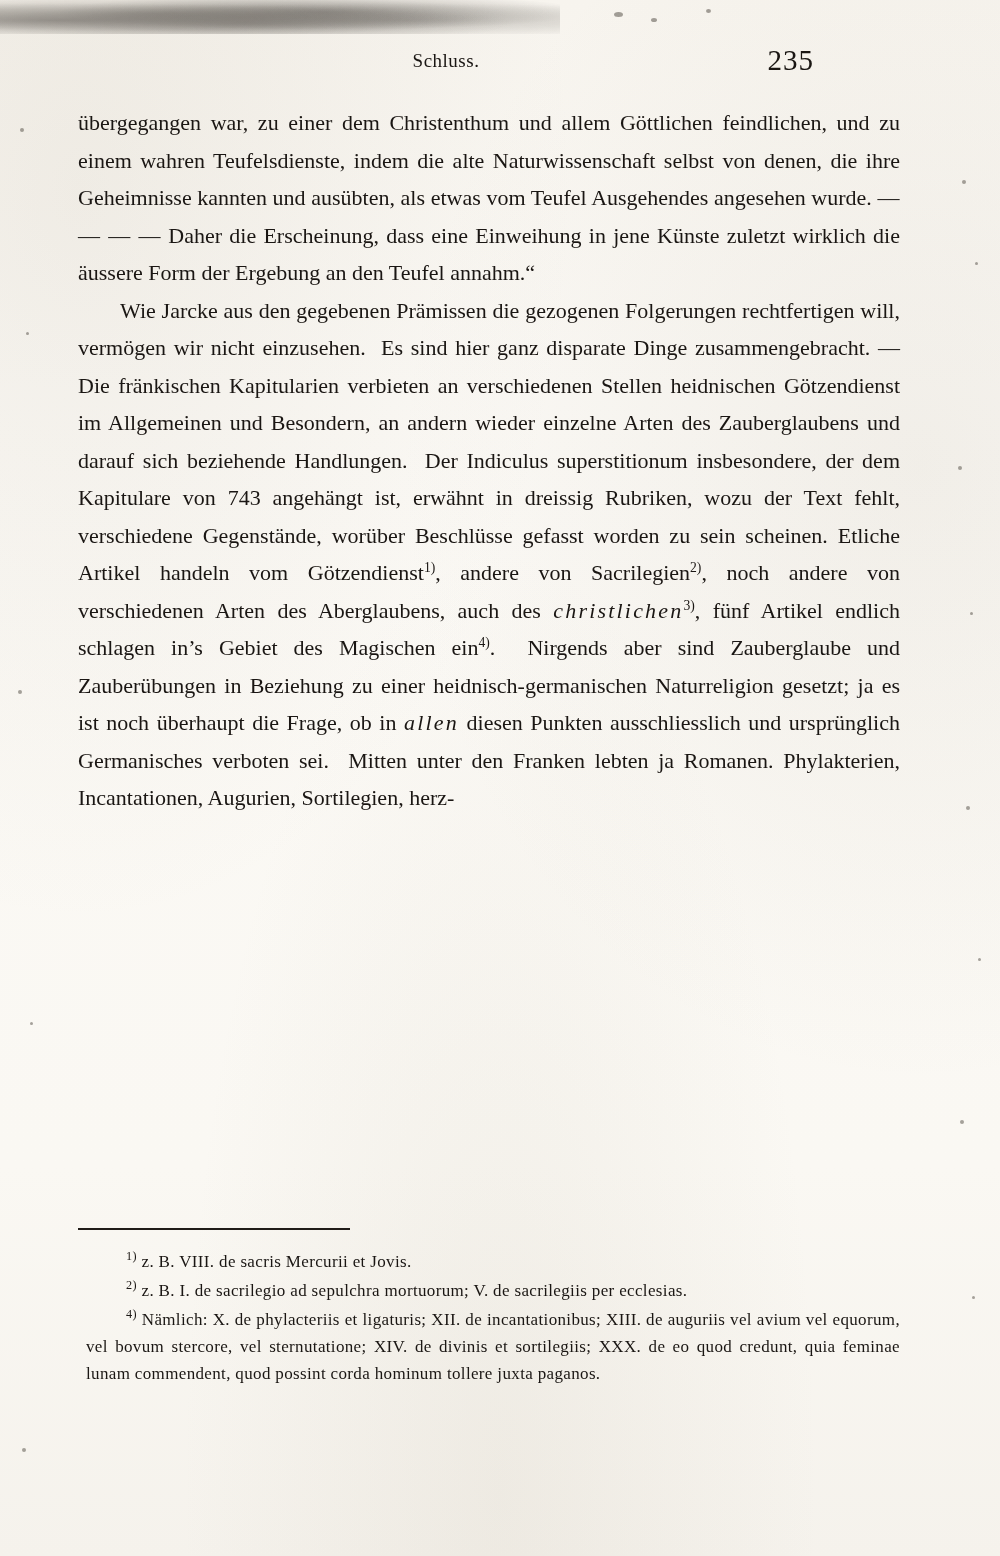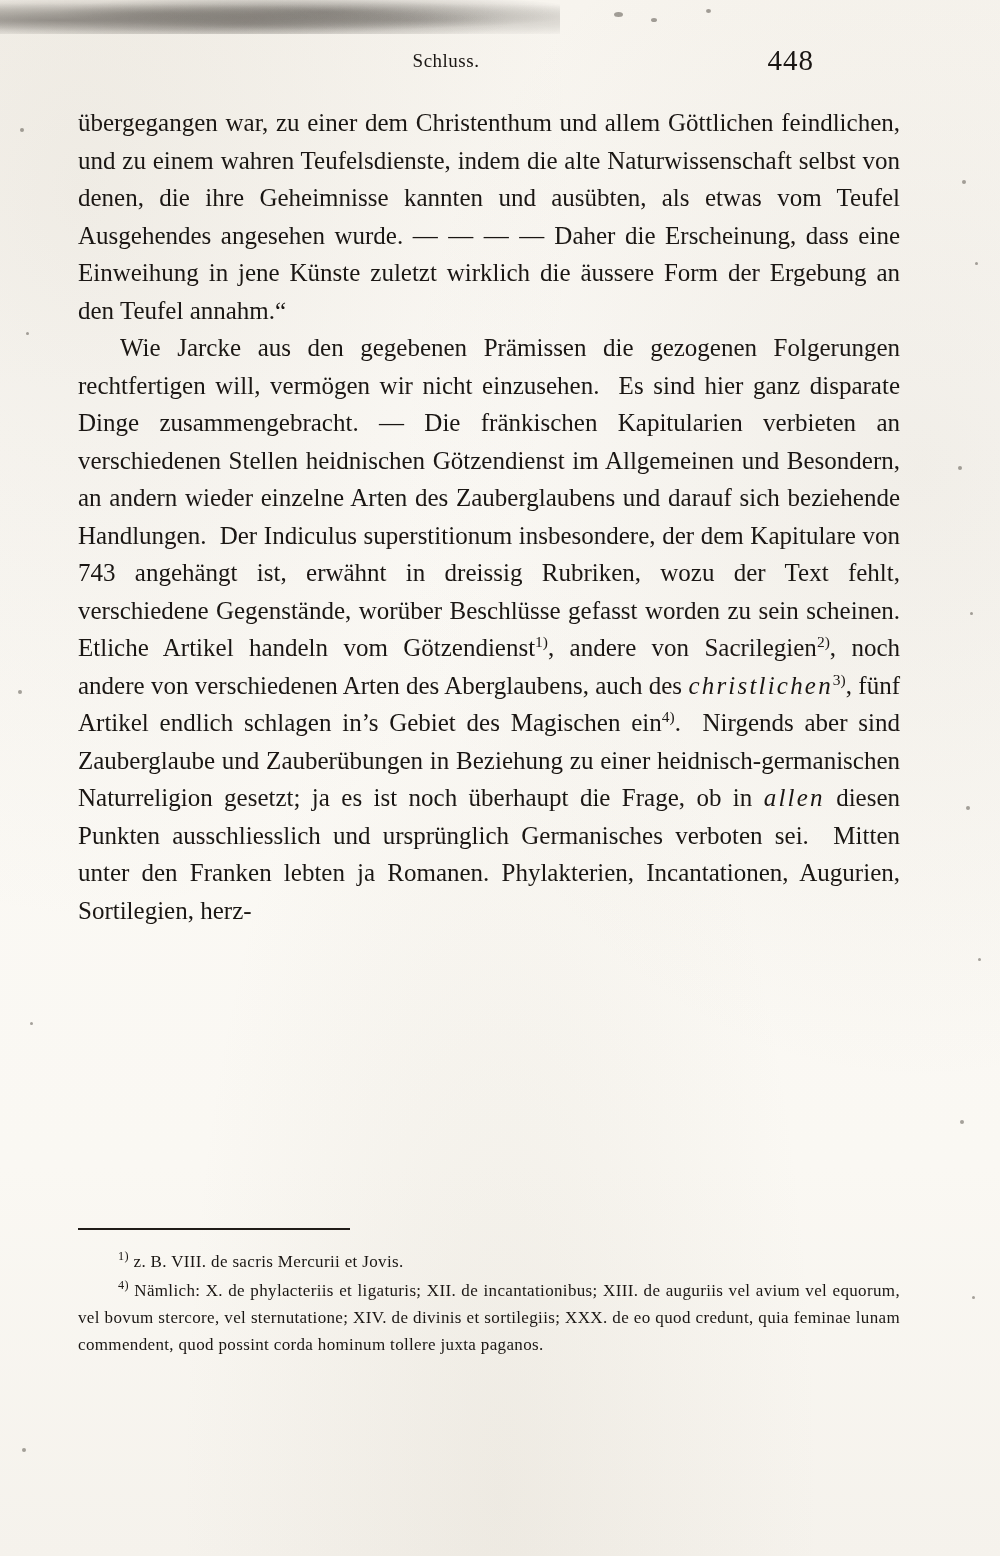--- a/index.html
+++ b/index.html
@@ -77,21 +77,21 @@
     top: -6px;
     font-size: 29px;
     letter-spacing: 1px;
   }
 
   .body-text {
     position: absolute;
     top: 104px;
     left: 78px;
     width: 822px;
-    font-size: 25px;
+    font-size: 22px;
     line-height: 37.5px;
     text-align: justify;
     text-justify: inter-word;
   }
   .body-text p {
     margin: 0;
   }
   .body-text p.indent {
     text-indent: 42px;
   }
@@ -121,21 +121,21 @@
     position: absolute;
     left: 78px;
     top: 1248px;
     width: 822px;
     font-size: 17px;
     line-height: 27px;
     text-align: justify;
     letter-spacing: 0.35px;
   }
   .footnotes p {
-    margin: 0 0 2px 0;
+    margin: 0 0 2px 8px;
   }
   .footnotes p.fn {
     text-indent: 40px;
   }
   .fn-mark {
     font-size: 0.72em;
     vertical-align: super;
     line-height: 0;
   }
 
@@ -173,28 +173,29 @@
   <div class="edge-dot" style="left:966px;top:806px;width:4px;height:4px;"></div>
   <div class="edge-dot" style="left:978px;top:958px;width:3px;height:3px;"></div>
   <div class="edge-dot" style="left:960px;top:1120px;width:4px;height:4px;"></div>
   <div class="edge-dot" style="left:972px;top:1296px;width:3px;height:3px;"></div>
 </div>
 
 <div class="content">
 
   <div class="header">
     <div class="header-title">Schluss.</div>
-    <div class="header-folio">448</div>
+    <div class="header-folio">235</div>
   </div>
 
   <div class="body-text">
     <p>übergegangen war, zu einer dem Christenthum und allem Göttlichen feindlichen, und zu einem wahren Teufelsdienste, indem die alte Naturwissenschaft selbst von denen, die ihre Geheimnisse kannten und ausübten, als etwas vom Teufel Ausgehendes angesehen wurde. <span class="dashes">— — — —</span> Daher die Erscheinung, dass eine Einweihung in jene&nbsp;Künste zuletzt wirklich die äussere Form der Ergebung an den Teufel annahm.“</p>
     <p class="indent">Wie Jarcke aus den gegebenen Prämissen die gezogenen Folgerungen rechtfertigen will, vermögen wir nicht einzusehen. &nbsp;Es sind hier ganz disparate Dinge zusammengebracht. — Die fränkischen Kapitularien verbieten an verschiedenen Stellen heidnischen Götzendienst im Allgemeinen und Besondern, an andern wieder einzelne Arten des Zauberglaubens und darauf sich beziehende Handlungen. &nbsp;Der Indiculus superstitionum insbesondere, der dem Kapitulare von 743 angehängt ist, erwähnt in dreissig Rubriken, wozu der Text fehlt, verschiedene Gegenstände, worüber Beschlüsse gefasst worden zu sein scheinen. Etliche Artikel handeln vom Götzendienst<span class="sup">1)</span>, andere von Sacrilegien<span class="sup">2)</span>, noch andere von verschiedenen Arten des Aberglaubens, auch des <span class="spaced">christlichen</span><span class="sup">3)</span>, fünf Artikel endlich schlagen in’s Gebiet des Magischen ein<span class="sup">4)</span>. &nbsp;Nirgends aber sind Zauberglaube und Zauberübungen in Beziehung zu einer heidnisch-germanischen Naturreligion gesetzt; ja es ist noch überhaupt die Frage, ob in <span class="spaced">allen</span> diesen Punkten ausschliesslich und ursprünglich Germanisches verboten sei. &nbsp;Mitten unter den Franken lebten ja Romanen. Phylakterien, Incantationen, Augurien, Sortilegien, herz-</p>
   </div>
 
   <div class="rule"></div>
 
   <div class="footnotes">
     <p class="fn"><span class="fn-mark">1)</span> <span>z. B. VIII. de sacris Mercurii et Jovis.</span></p>
+    <p class="fn"><span class="fn-mark">2)</span> <span>z. B. I. de sacrilegio ad sepulchra mortuorum; V. de sacrilegiis per ecclesias.</span></p>
     <p class="fn"><span class="fn-mark">4)</span> <span>Nämlich: X. de phylacteriis et ligaturis; XII. de incantationibus; XIII. de auguriis vel avium vel equorum, vel bovum stercore, vel sternutatione; XIV. de divinis et sortilegiis; XXX. de eo quod credunt, quia feminae lunam commendent, quod possint corda hominum tollere juxta paganos.</span></p>
   </div>
 
 </div>
 
 </body></html>

